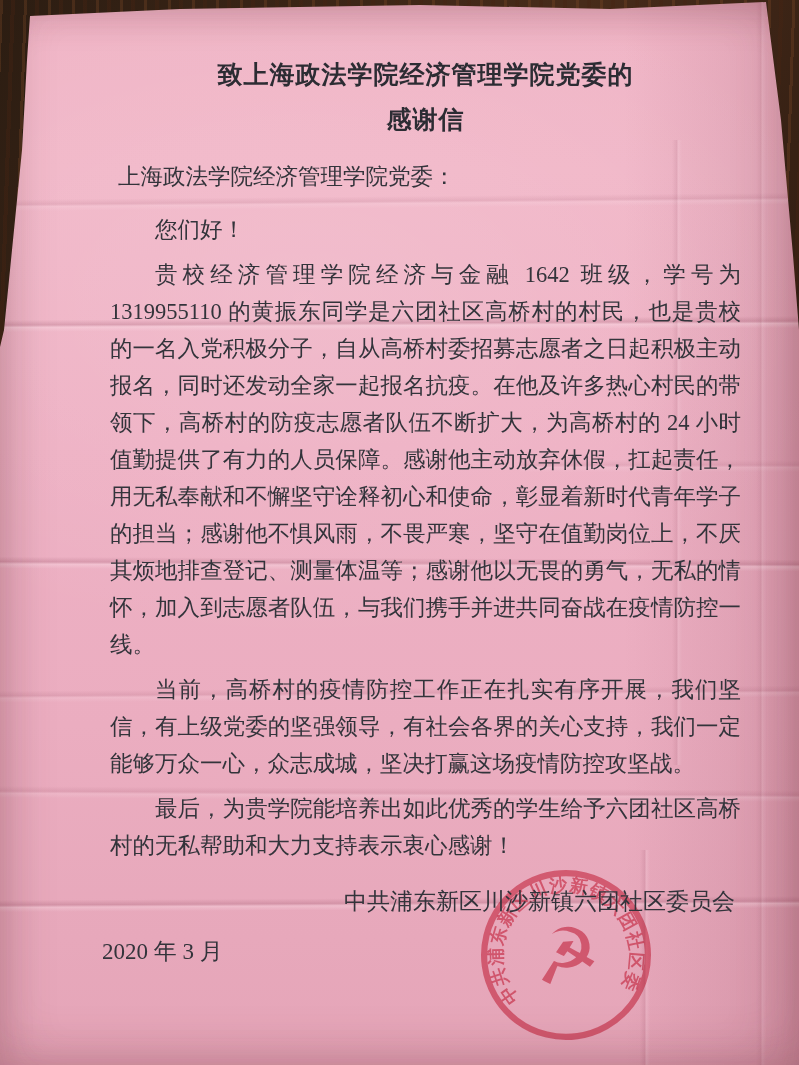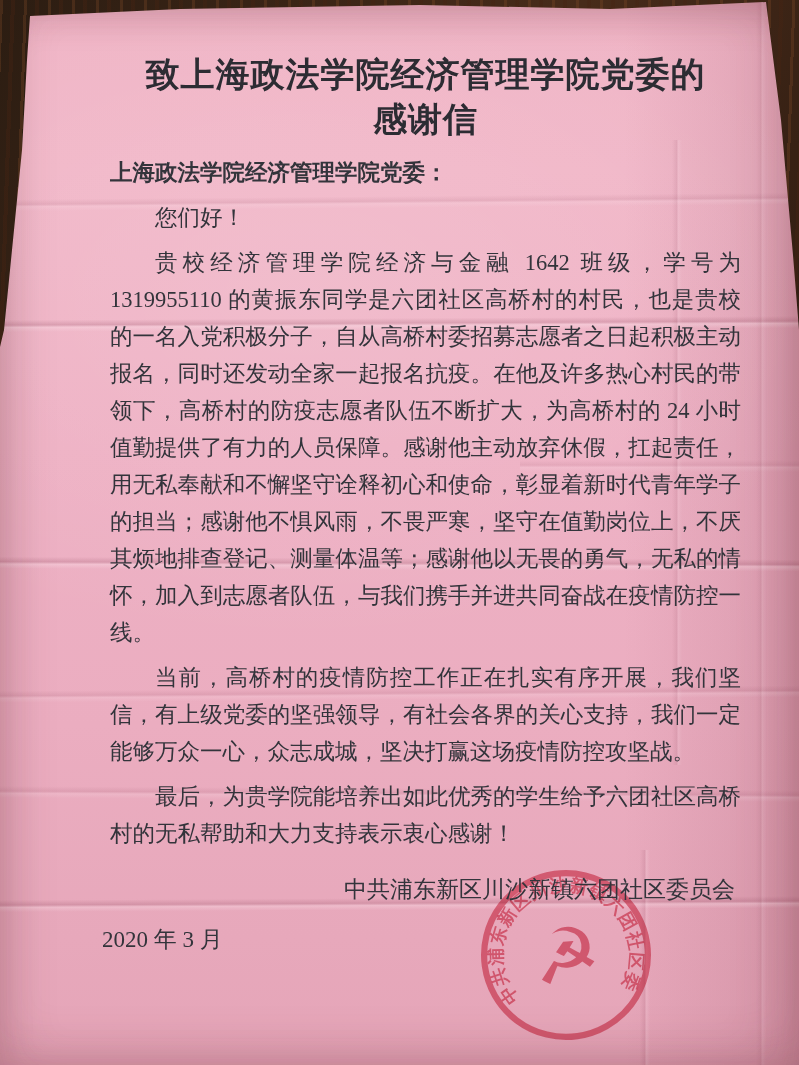--- a/index.html
+++ b/index.html
@@ -39,24 +39,24 @@
     background:linear-gradient(90deg, rgba(0,0,0,0),
       rgba(140,70,92,0.18) 45%, rgba(255,238,244,0.22) 65%, rgba(0,0,0,0));}
   .content{
     position:absolute;left:102px;right:50px;top:0;color:#33343b;
     font-size:22.5px;line-height:37px;
     text-align:justify;
   }
   .title{
     margin:52px 0 12px 0;text-align:center;
     font-family:"Liberation Sans","DejaVu Sans",sans-serif;
-    font-weight:bold;font-size:34px;line-height:45px;color:#2c2c33;
+    font-weight:bold;font-size:25px;line-height:45px;color:#2c2c33;
     letter-spacing:1px;
   }
-  .salutation{margin:8px;font-weight:bold;}
+  .salutation{margin:16px;}
   .greeting,.para{margin:8px;text-indent:2em;}
   .signature{margin:16px 0 0 0;text-align:right;padding-right:14px;font-size:23px;line-height:44px;}
   .dateline{margin:6px 0 0 0;text-align:left;padding-right:118px;font-size:23px;line-height:44px;}
   .stamp{
     position:absolute;left:477px;top:866px;width:178px;height:178px;
     mix-blend-mode:multiply;opacity:0.88;transform:rotate(-8deg);
     pointer-events:none;
   }
 </style>
 </head>

